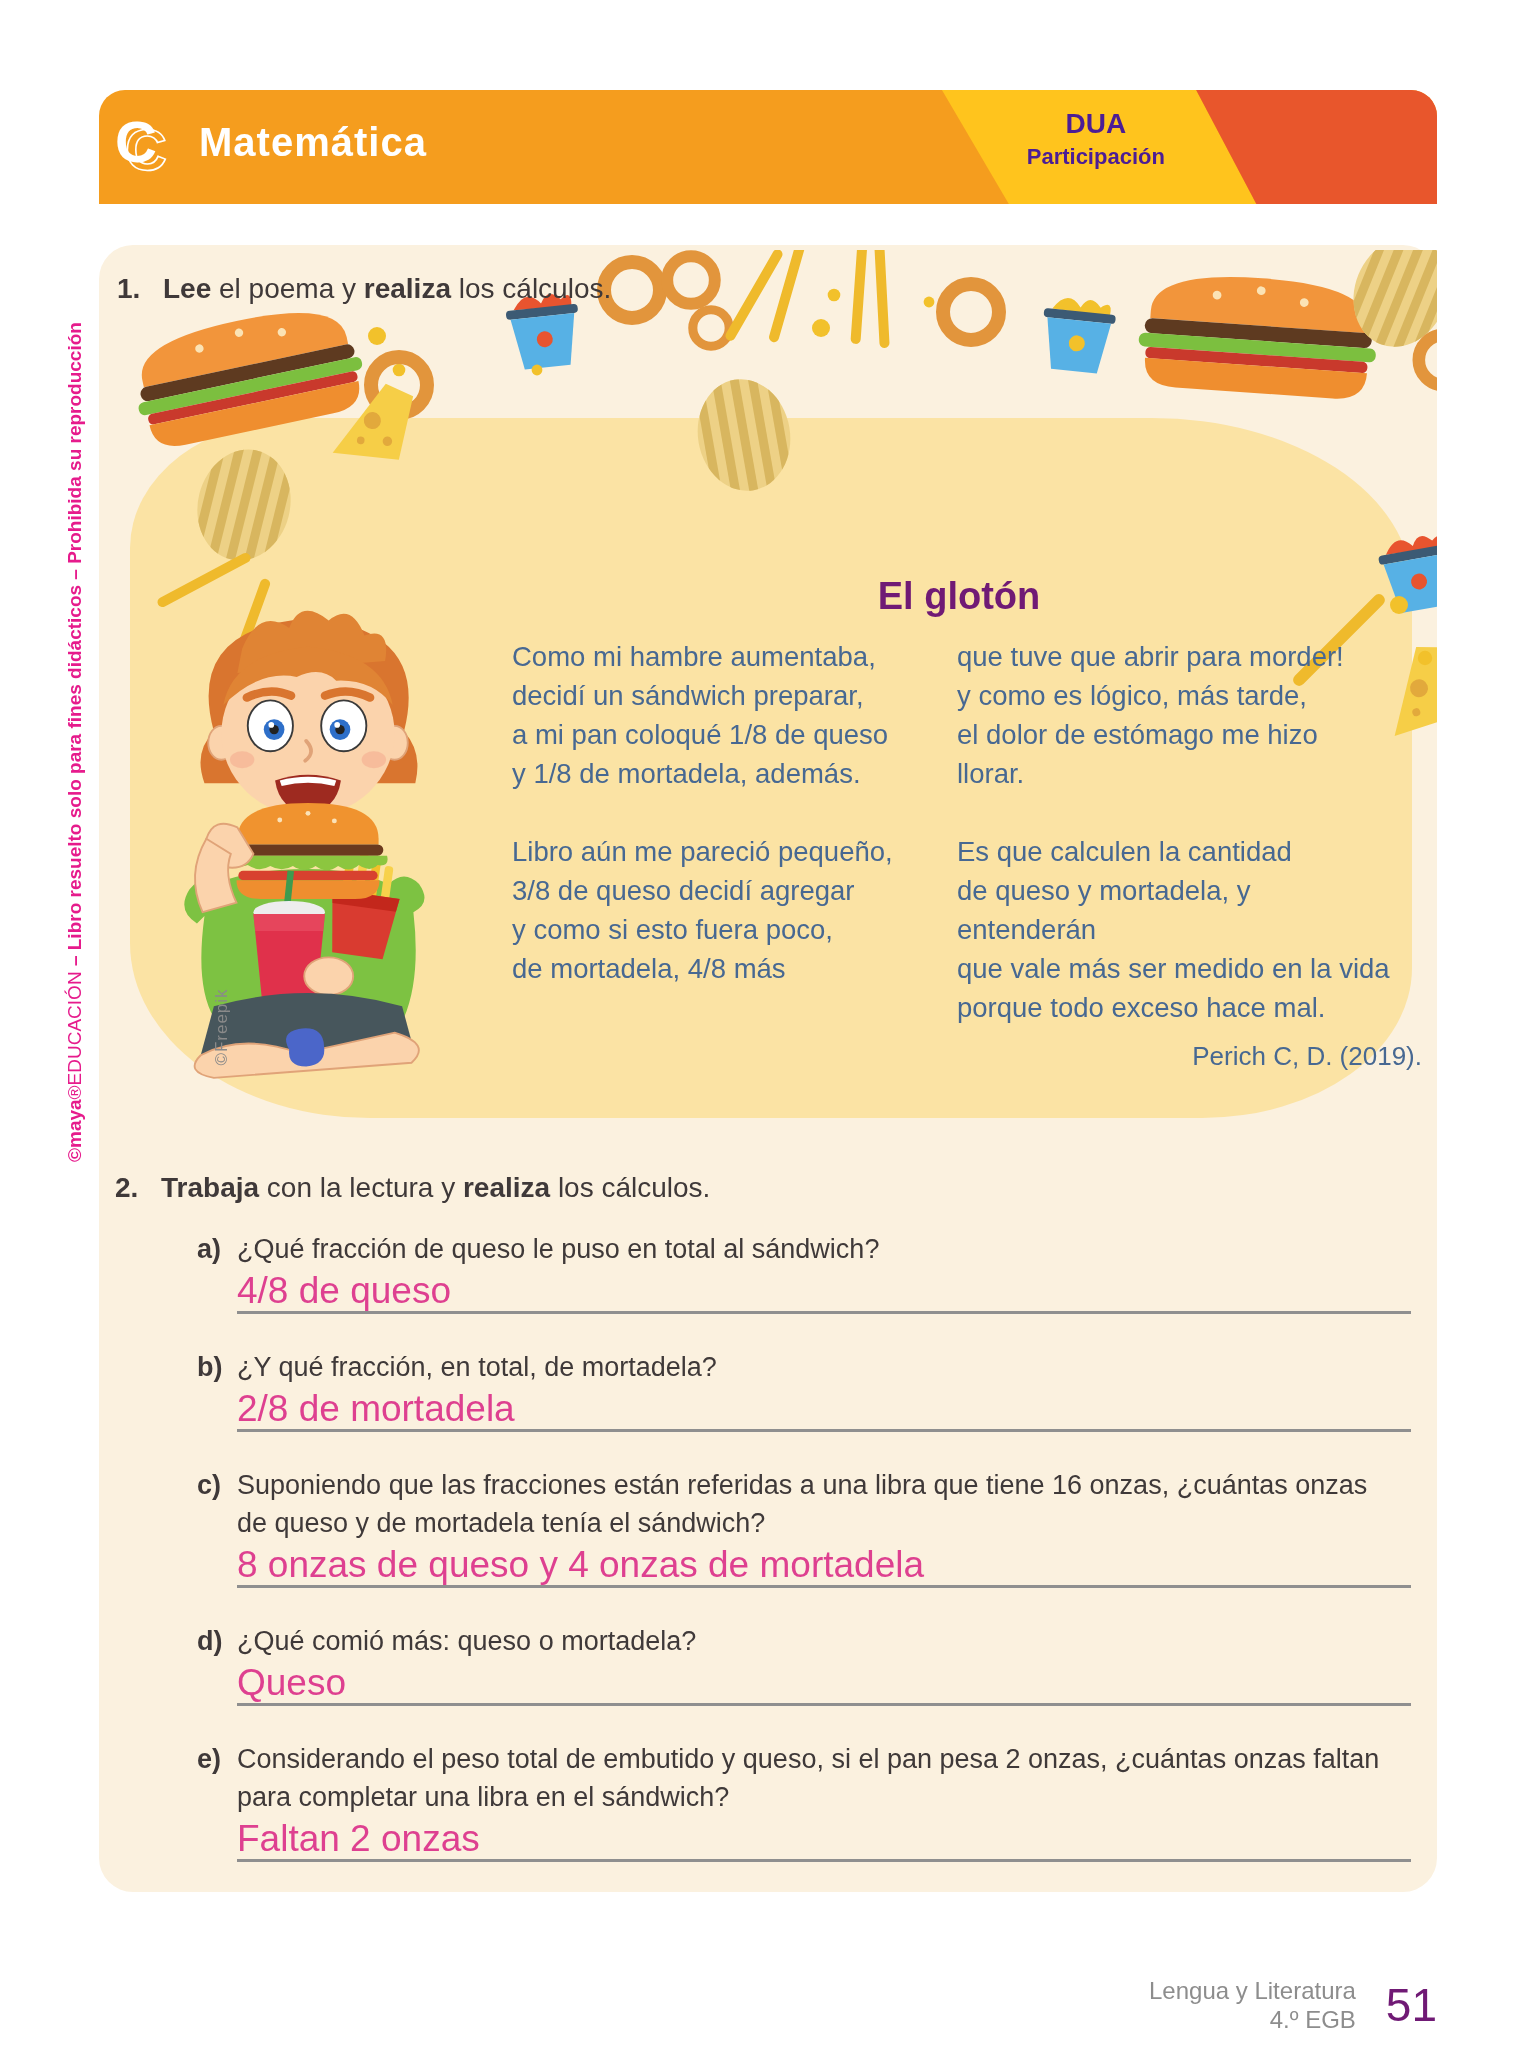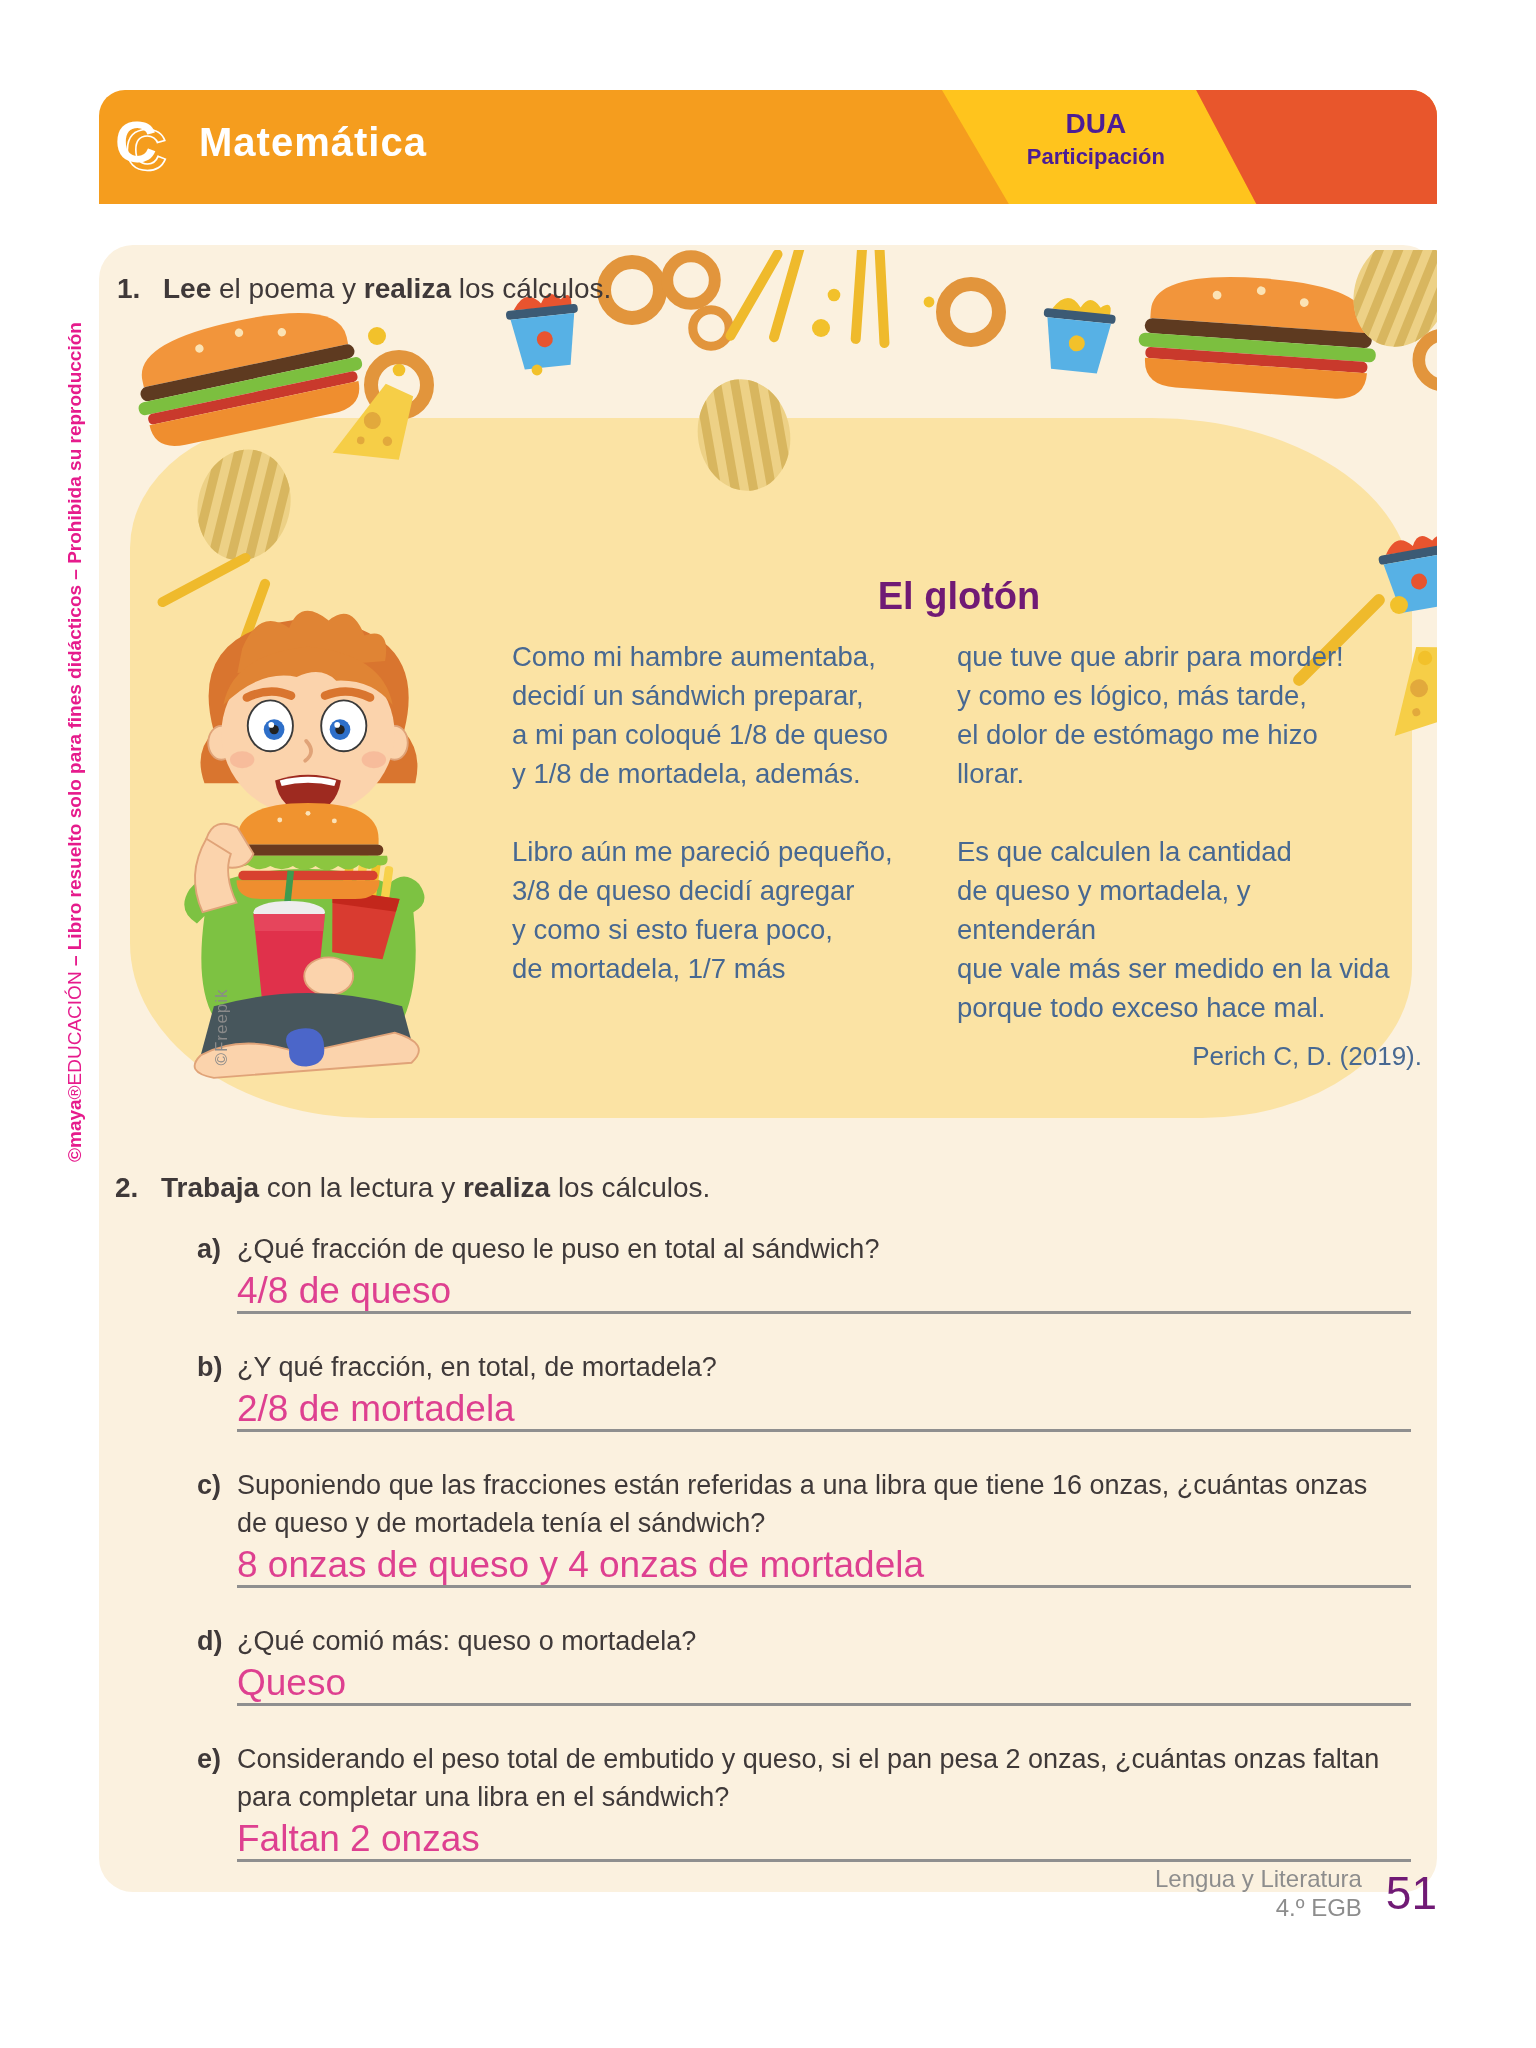--- a/index.html
+++ b/index.html
@@ -61,21 +61,21 @@
   .activity2 { position:absolute; left:115px; top:1172px; width:1296px; z-index:5; }
   .act2-header { margin-bottom:26px; }
   .questions { margin-left:82px; }
   .q-row { display:flex; font-size:27px; color:#3F3939; line-height:38px; margin-bottom:6px; }
   .q-letter { width:40px; flex:none; font-weight:bold; }
   .q-text { width:1160px; }
   .answer { margin-left:40px; width:1174px; color:#DE4090; font-size:37px; line-height:34px;
             padding-bottom:3px; border-bottom:3px solid #8F8F8F; margin-bottom:34px; }
 
   
-  .footer { position:absolute; right:99px; top:1864px; display:flex; align-items:center; gap:24px; }
+  .footer { position:absolute; right:99px; top:1976px; display:flex; align-items:center; gap:30px; }
   .footer-course { text-align:right; color:#8d8d8d; font-size:24px; line-height:29px; }
   .footer-page { color:#701a75; font-size:46px; font-weight:normal; }
 </style>
 </head>
 <body>
 
 <div id="page">
 
   <div class="banner">
     <div class="banner-yellow"></div>
@@ -251,21 +251,21 @@
     <div class="poem-title">El glotón</div>
     <div class="poem-col poem-col1">
       <div class="poem-line">Como mi hambre aumentaba,</div>
       <div class="poem-line">decidí un sándwich preparar,</div>
       <div class="poem-line">a mi pan coloqué 1/8 de queso</div>
       <div class="poem-line">y 1/8 de mortadela, además.</div>
       <div class="poem-line"></div>
       <div class="poem-line">Libro aún me pareció pequeño,</div>
       <div class="poem-line">3/8 de queso decidí agregar</div>
       <div class="poem-line">y como si esto fuera poco,</div>
-      <div class="poem-line">de mortadela, 1/7 más</div>
+      <div class="poem-line">de mortadela, 4/8 más</div>
       <div class="poem-line"></div>
     </div>
     <div class="poem-col poem-col2">
       <div class="poem-line">que tuve que abrir para morder!</div>
       <div class="poem-line">y como es lógico, más tarde,</div>
       <div class="poem-line">el dolor de estómago me hizo</div>
       <div class="poem-line">llorar.</div>
       <div class="poem-line"></div>
       <div class="poem-line">Es que calculen la cantidad</div>
       <div class="poem-line">de queso y mortadela, y</div>

